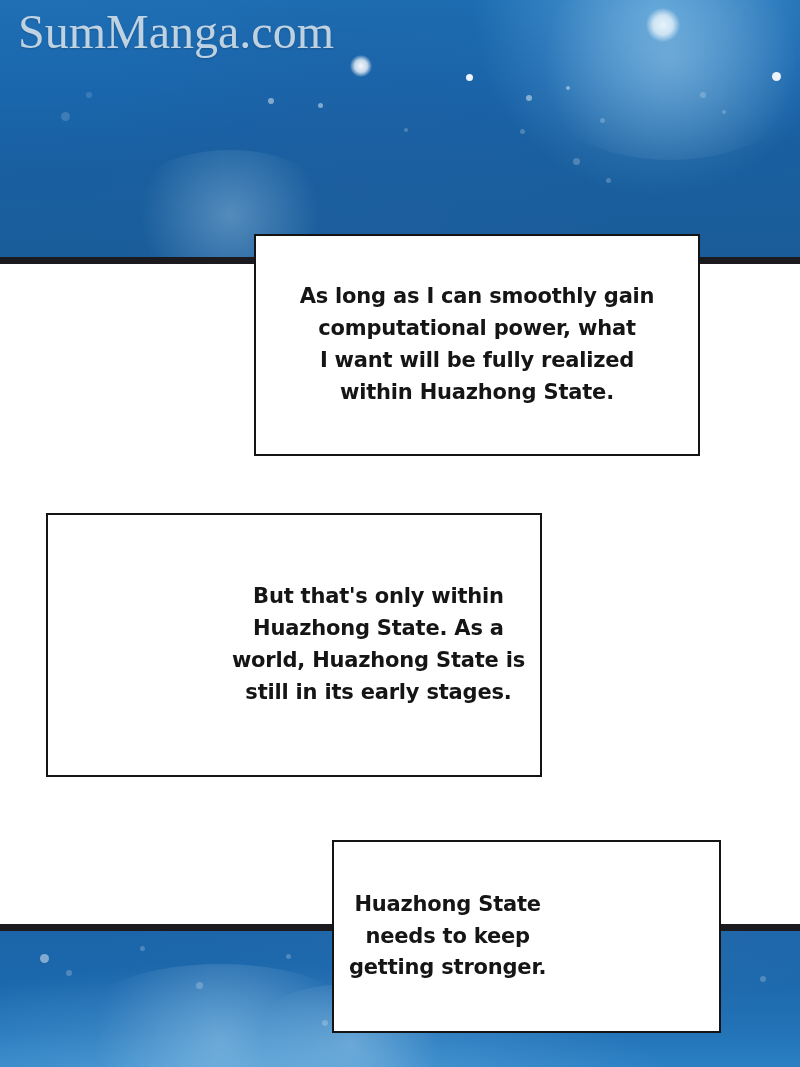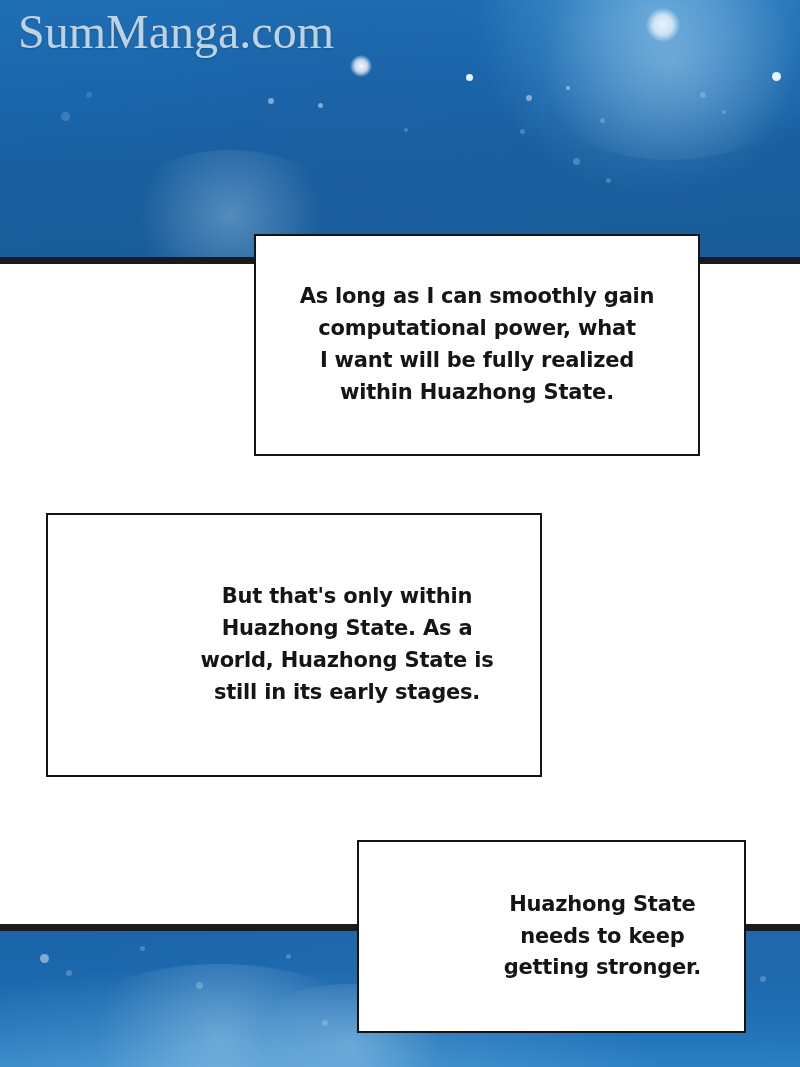--- a/index.html
+++ b/index.html
@@ -94,47 +94,47 @@
   .bubble {
     position: absolute;
     background: #ffffff;
     border: 2px solid #141414;
     box-sizing: border-box;
     display: flex;
     align-items: center;
     justify-content: center;
   }
   .bubble p {
-    margin: 0;
+    margin: 15px;
     font-family: "DejaVu Sans", sans-serif;
     font-weight: bold;
     font-size: 21px;
     line-height: 1.52;
     color: #151515;
     white-space: pre-line;
     letter-spacing: -0.2px;
   }
   #bubble-1 {
     left: 254px; top: 234px;
     width: 446px; height: 222px;
   }
   #bubble-1 p { text-align: center; }
 
   #bubble-2 {
     left: 46px; top: 513px;
     width: 496px; height: 264px;
-    justify-content: center;
+    justify-content: flex-end;
     padding-left: 106px;
   }
   #bubble-2 p { text-align: center; }
 
   #bubble-3 {
-    left: 357px; top: 840px;
+    left: 332px; top: 840px;
     width: 389px; height: 193px;
-    justify-content: flex-end;
+    justify-content: flex-start;
     padding-right: 43px;
   }
   #bubble-3 p { text-align: center; }
 </style>
 </head>
 <body>
 
 <div id="page">
 
   <div class="panel" id="panel-top">

